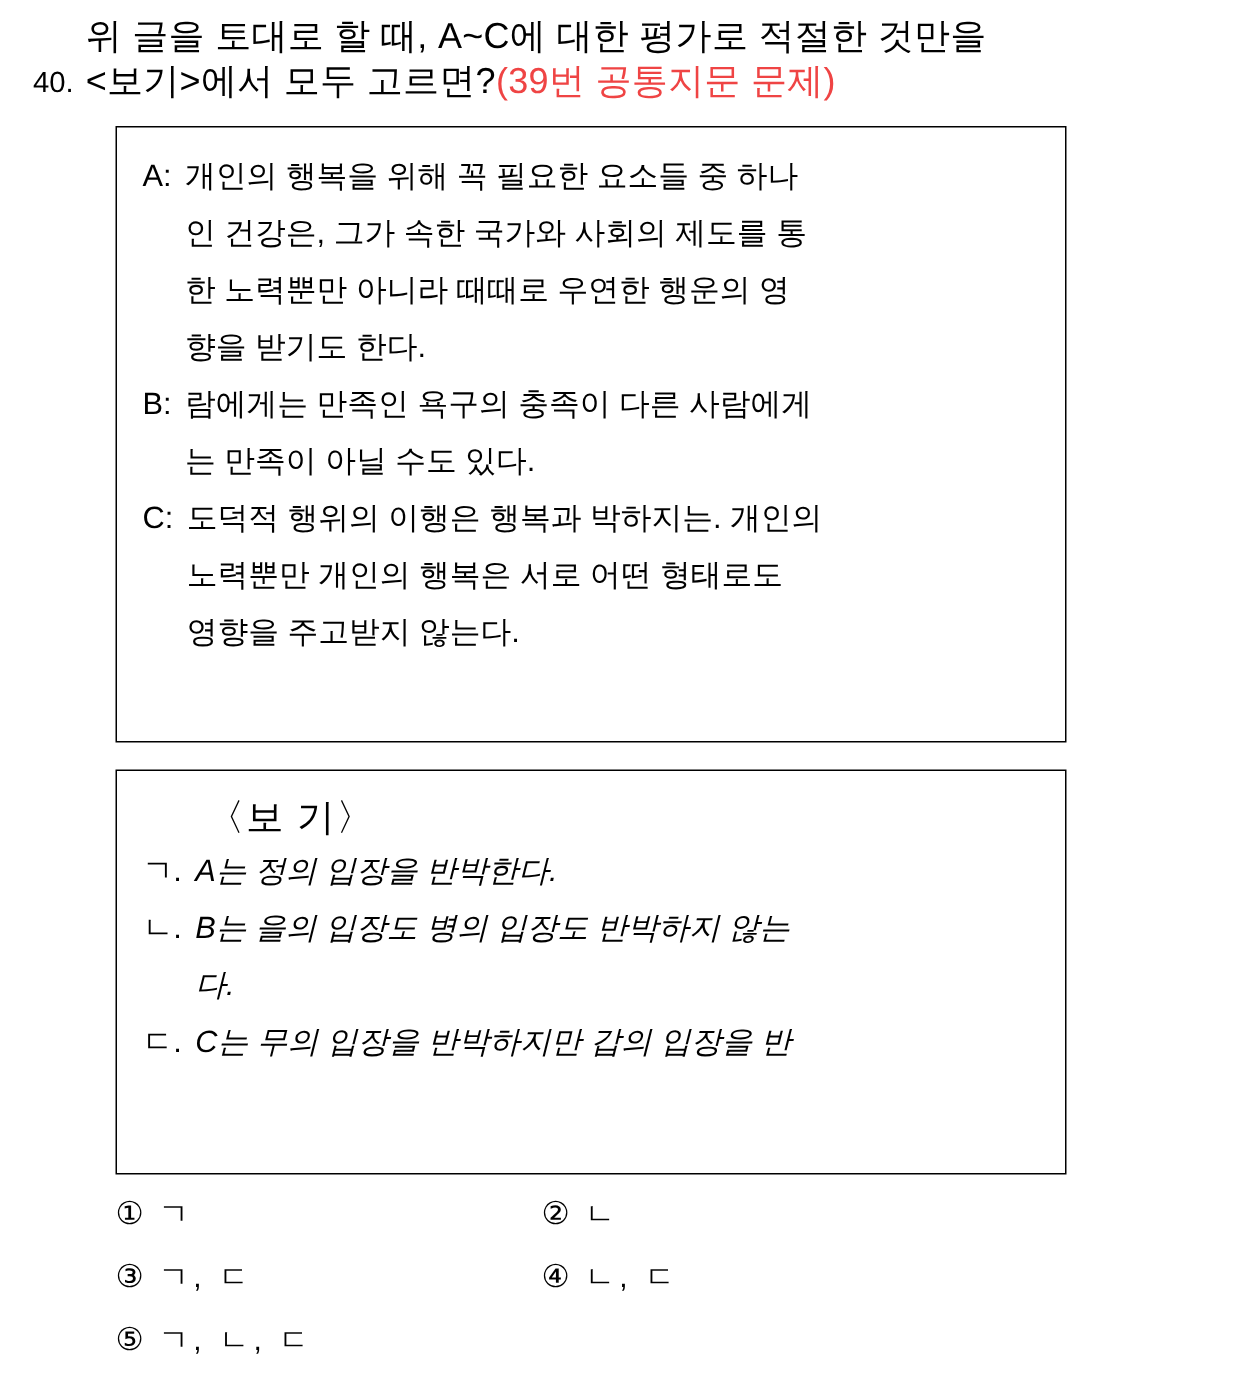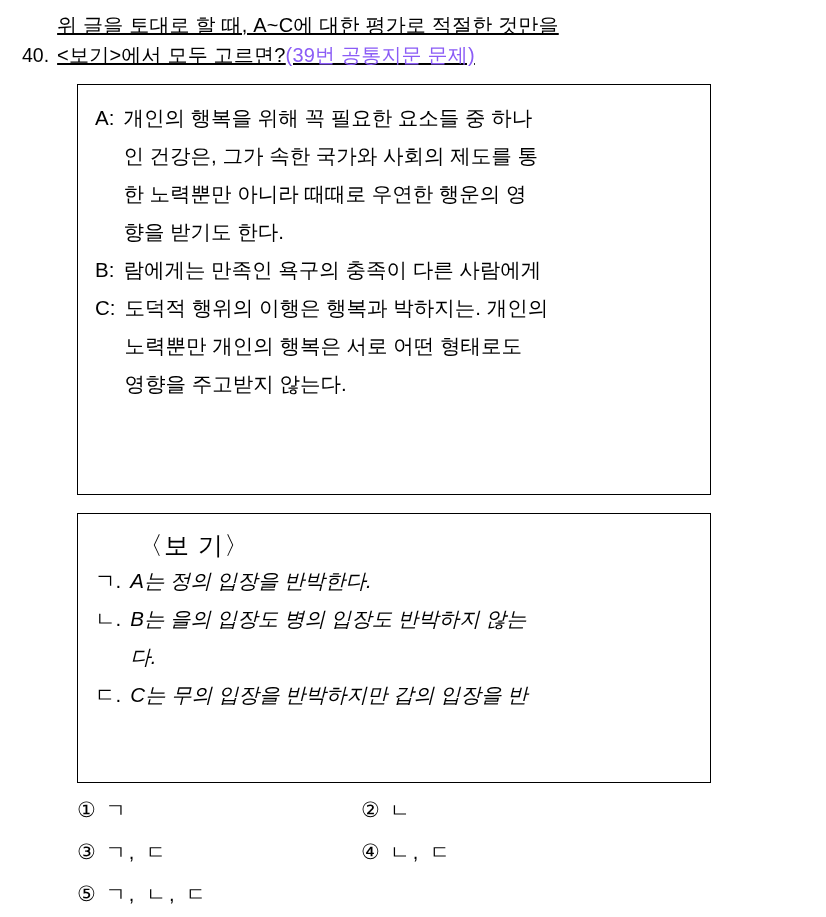--- a/index.html
+++ b/index.html
@@ -32,31 +32,30 @@
     display: flex;
     align-items: flex-end;
   }
   .stem-number {
     font-size: 19.5px;
     line-height: 30px;
     white-space: nowrap;
     padding-right: 8px;
   }
   .stem-text {
-    font-size: 20px;
+    font-size: 24px;
     line-height: 30px;
     letter-spacing: 0.2px;
-    text-decoration: underline;
   }
   .stem-line {
     display: block;
     white-space: nowrap;
   }
   .note-red {
-    color: #8b5cf6;
+    color: #ef4444;
   }
 
   
   .box {
     position: absolute;
     border: 1.6px solid #000000;
     box-sizing: border-box;
     background: #ffffff;
   }
   #passage-box {
@@ -169,20 +168,21 @@
         <span class="just-line">인 건강은, 그가 속한 국가와 사회의 제도를 통</span>
         <span class="just-line">한 노력뿐만 아니라 때때로 우연한 행운의 영</span>
         <span class="last-line">향을 받기도 한다.</span>
       </div>
     </div>
 
     <div class="para">
       <div class="para-label">B:</div>
       <div class="para-body">
         <span class="just-line">람에게는 만족인 욕구의 충족이 다른 사람에게</span>
+        <span class="last-line">는 만족이 아닐 수도 있다.</span>
       </div>
     </div>
 
     <div class="para">
       <div class="para-label">C:</div>
       <div class="para-body">
         <span class="just-line">도덕적 행위의 이행은 행복과 박하지는. 개인의</span>
         <span class="just-line">노력뿐만 개인의 행복은 서로 어떤 형태로도</span>
         <span class="last-line">영향을 주고받지 않는다.</span>
       </div>

